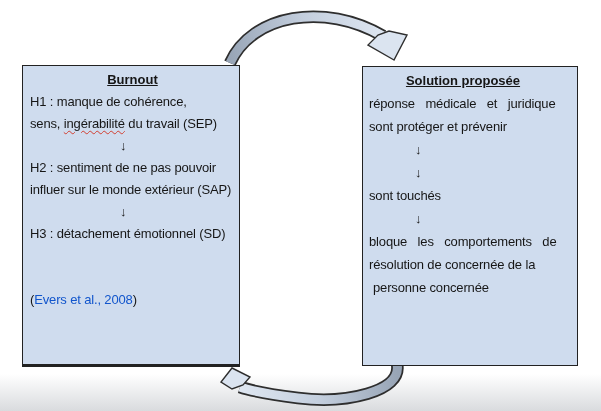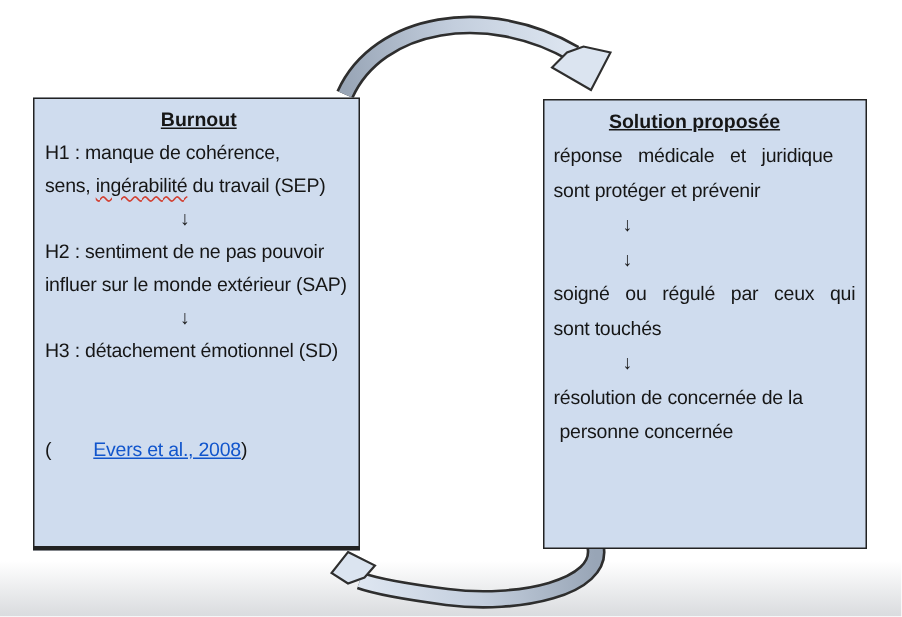--- a/index.html
+++ b/index.html
@@ -24,21 +24,21 @@
   .right .ln{line-height:23px;}
   .ar-l{padding-left:90px;}
   .ar-r{padding-left:46px;}
   .just{word-spacing:7px;}
   .ind{padding-left:4px;}
   .sq{
     text-decoration-line:underline;text-decoration-style:wavy;
     text-decoration-color:var(--squiggle);text-decoration-thickness:1px;
     text-underline-offset:2px;
   }
-  .link{color:var(--link);text-decoration:underline;cursor:pointer;margin-left:28px;}
+  .link{color:var(--link);cursor:pointer;}
   .arrow-layer{position:absolute;left:0;top:0;width:601px;height:411px;pointer-events:none;}
 </style>
 </head>
 <body>
 
 <div class="canvas">
 
   <svg class="arrow-layer" viewBox="0 0 601 411">
     <defs>
       <linearGradient id="gradTop" gradientUnits="userSpaceOnUse" x1="230" y1="60" x2="385" y2="35">
@@ -79,20 +79,20 @@
     <div class="ln">&nbsp;</div>
     <div class="ln"><span>(</span><a class="link">Evers et al., 2008</a><span>)</span></div>
   </div>
 
   <div class="box right">
     <div class="bx-title">Solution proposée</div>
     <div class="ln just">réponse médicale et juridique</div>
     <div class="ln">sont protéger et prévenir</div>
     <div class="ln ar-r">↓</div>
     <div class="ln ar-r">↓</div>
-    <div class="ln just">soigné ou régulé par ceux qui</div>
     <div class="ln">sont touchés</div>
     <div class="ln ar-r">↓</div>
+    <div class="ln just">bloque les comportements de</div>
     <div class="ln">résolution de concernée de la</div>
     <div class="ln ind">personne concernée</div>
   </div>
 
 </div>
 
 </body></html>

